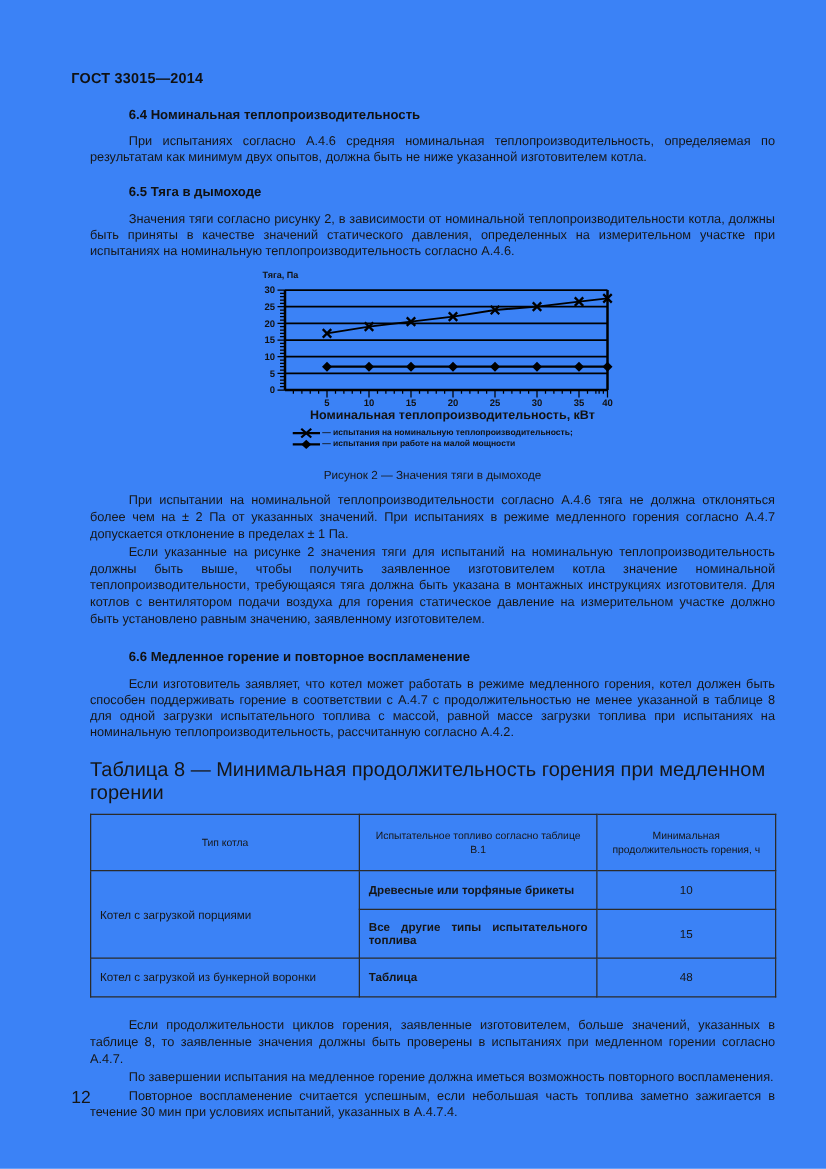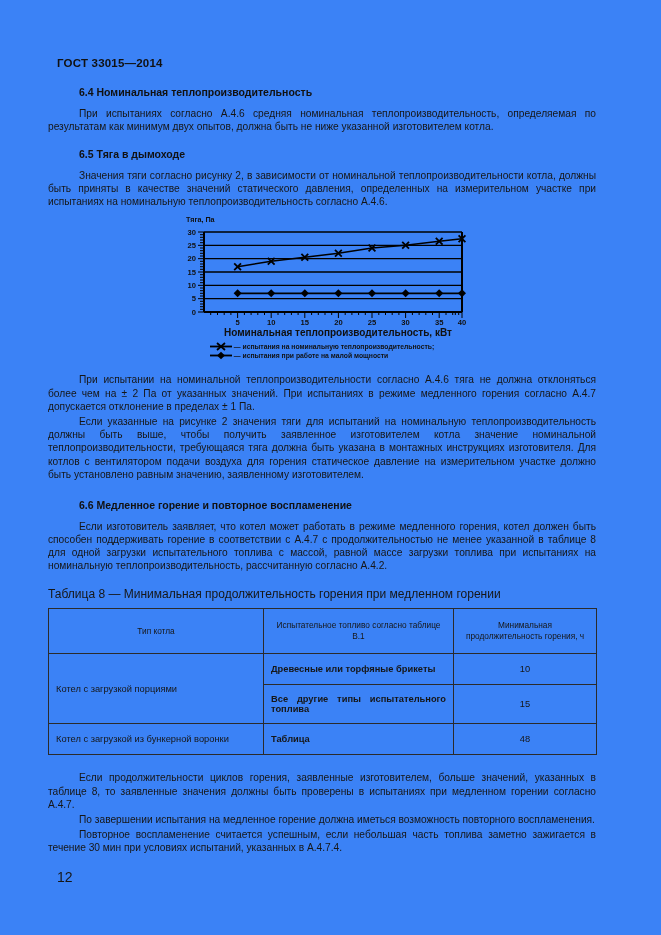--- a/index.html
+++ b/index.html
@@ -30,21 +30,21 @@
     top: 57px;
     font-size: 11.5px;
     font-weight: bold;
     letter-spacing: 0.2px;
     color: #111;
   }
 
   
   .content {
     position: absolute;
-    left: 48px;
+    left: 72px;
     top: 86px;
     width: 548px;
   }
 
   h3.section {
     font-size: 10.5px;
     font-weight: bold;
     margin: 0 0 7px 0;
     padding-left: 31px;
     color: #111;
@@ -113,21 +113,21 @@
   .legend-mark { margin-right: 2px; flex: none; }
   .fig-caption {
     margin-top: 9px;
     font-size: 9.4px;
     color: #161616;
     text-align: center;
   }
 
   
   .table-title {
-    font-size: 12px;
+    font-size: 16px;
     color: #161616;
     margin: 0 0 7px 0;
   }
   table.data {
     width: 548px;
     border-collapse: collapse;
     table-layout: fixed;
     font-size: 9.3px;
     color: #161616;
   }
@@ -332,20 +332,21 @@
         </div>
         <div class="legend-row">
           <svg class="legend-mark" width="22" height="9" viewBox="0 0 22 9">
             <line x1="0" y1="4.5" x2="22" y2="4.5" stroke="#000" stroke-width="1.8"></line>
             <path d="M11,0.8 L15,4.5 L11,8.2 L7,4.5 Z" fill="#000"></path>
           </svg>
           <span>— испытания при работе на малой мощности</span>
         </div>
       </div>
 
+      <div class="fig-caption">Рисунок 2 — Значения тяги в дымоходе</div>
     </div>
 
     <div class="gap-s"></div>
 
     <p class="para">При испытании на номинальной теплопроизводительности согласно А.4.6 тяга не должна откло­няться более чем на ± 2 Па от указанных значений. При испытаниях в режиме медленного горения со­гласно А.4.7 допускается отклонение в пределах ± 1 Па.</p>
     <p class="para">Если указанные на рисунке 2 значения тяги для испытаний на номинальную теплопроизводи­тельность должны быть выше, чтобы получить заявленное изготовителем котла значение номинальной теплопроизводительности, требующаяся тяга должна быть указана в монтажных инструкциях изготови­теля. Для котлов с вентилятором подачи воздуха для горения статическое давление на измерительном участке должно быть установлено равным значению, заявленному изготовителем.</p>
 
     <div class="gap-l"></div>
 
     <h3 class="section">6.6 Медленное горение и повторное воспламенение</h3>

